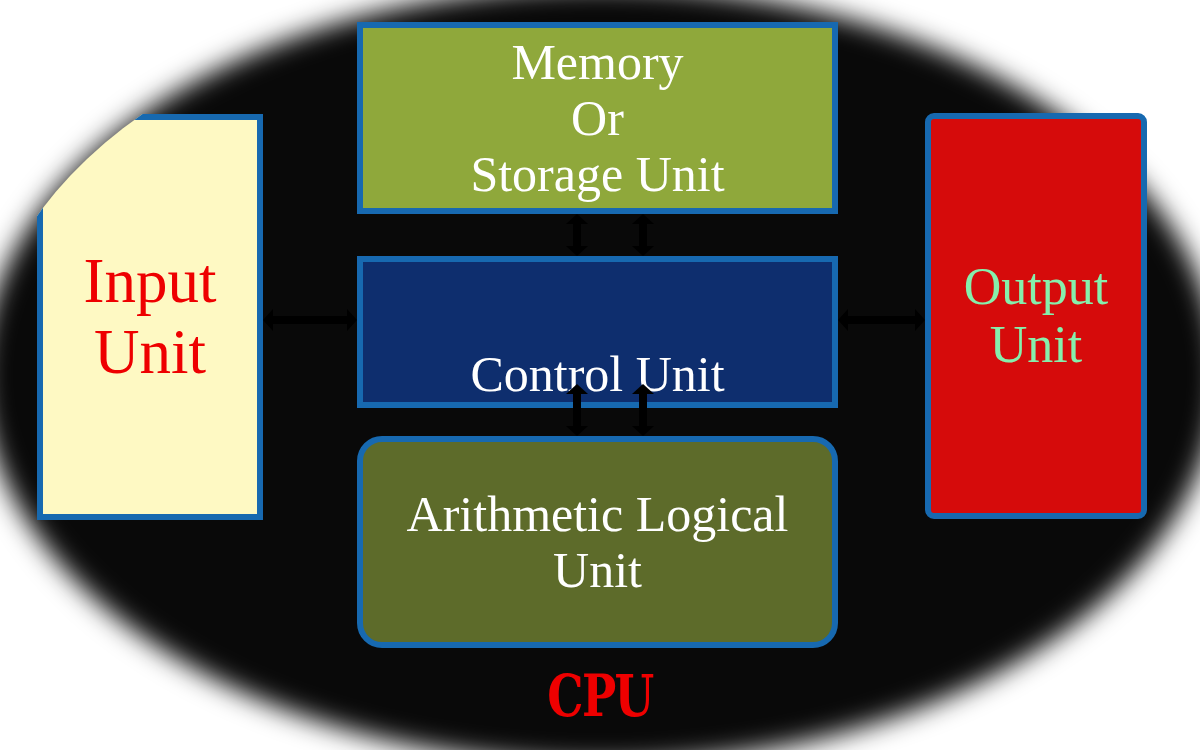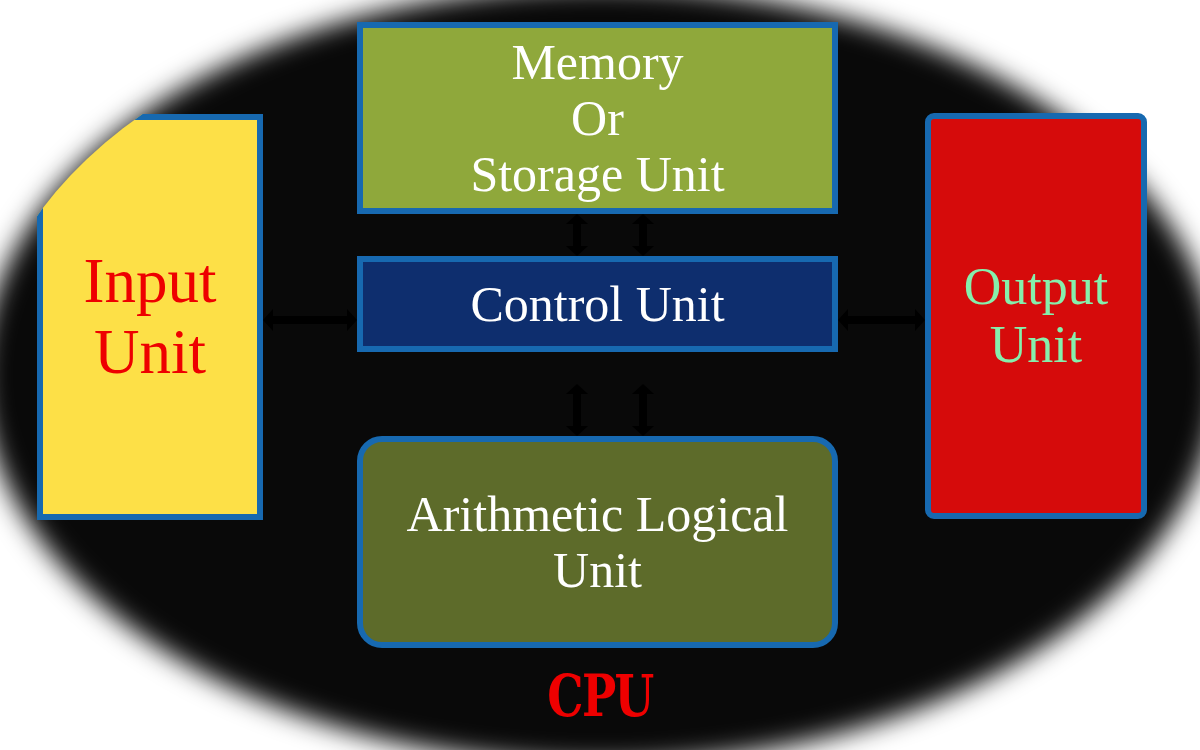--- a/index.html
+++ b/index.html
@@ -44,21 +44,21 @@
     width: 100%;
     white-space: pre-line;
   }
 
   
   #box-input {
     left: 37px;
     top: 114px;
     width: 226px;
     height: 406px;
-    background: #fde047;
+    background: #fef9c3;
     color: #ee0000;
     font-size: 63px;
     -webkit-clip-path: ellipse(617px 389px at 563px 261px);
     clip-path: ellipse(617px 389px at 563px 261px);
   }
 
   
   #box-memory {
     left: 357px;
     top: 22px;
@@ -67,24 +67,25 @@
     background: #8fa83b;
     color: #ffffff;
     font-size: 50px;
   }
 
   
   #box-control {
     left: 357px;
     top: 256px;
     width: 481px;
-    height: 96px;
+    height: 152px;
     background: #0e2e6e;
     color: #ffffff;
     font-size: 50px;
+    align-items: flex-end;
   }
 
   
   #box-alu {
     left: 357px;
     top: 436px;
     width: 481px;
     height: 212px;
     background: #5d6b2a;
     color: #ffffff;

